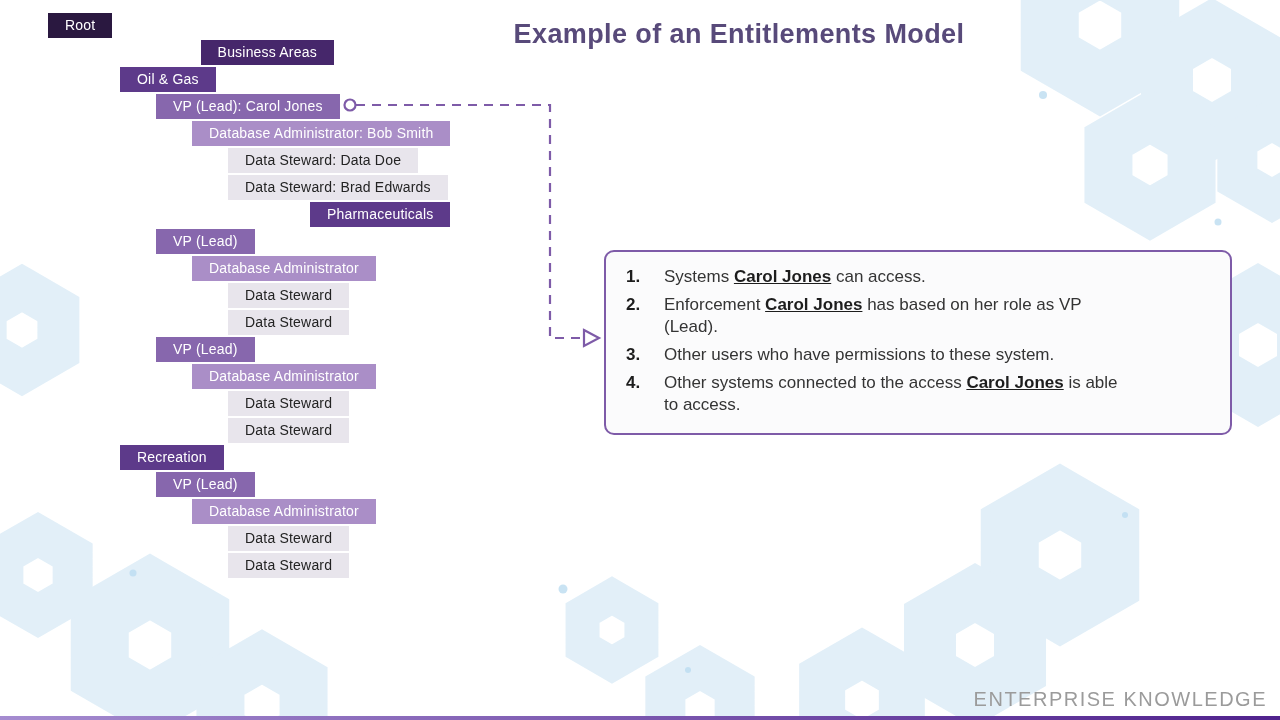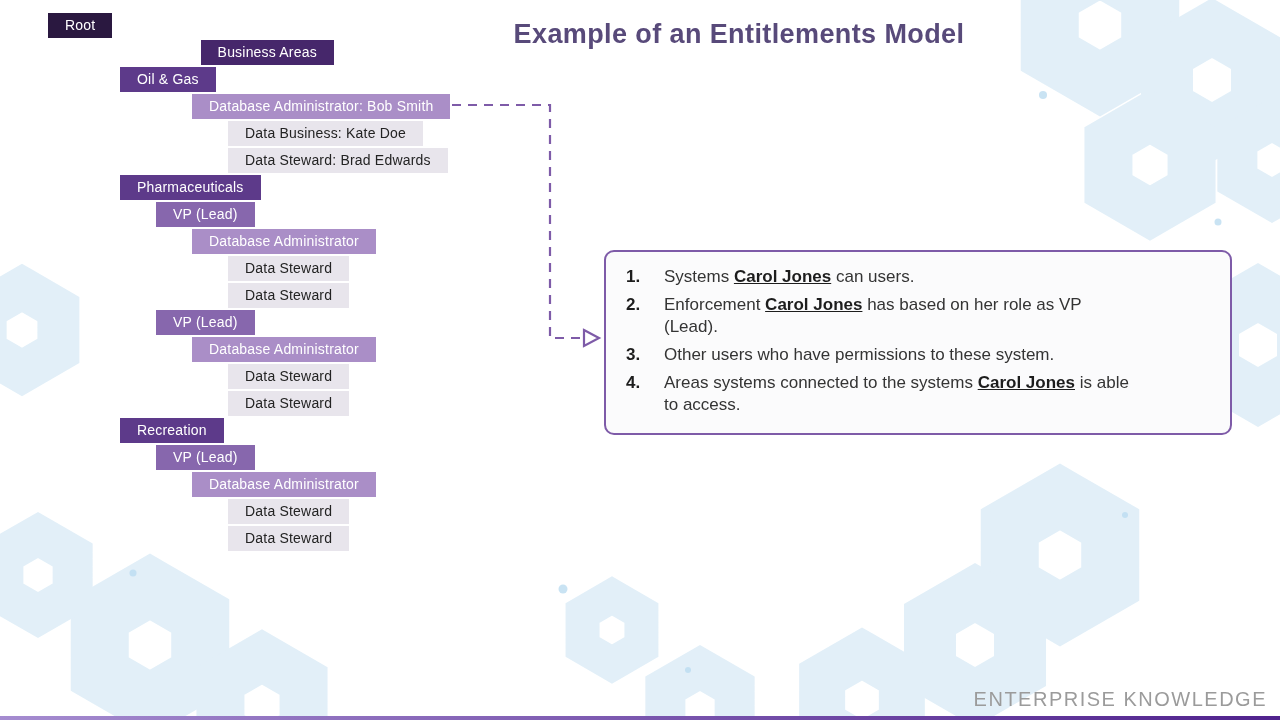--- a/index.html
+++ b/index.html
@@ -91,24 +91,25 @@
     <circle cx="688" cy="670" r="3"></circle>
   </g>
 </svg>
 
 <h1 class="page-title">Example of an Entitlements Model</h1>
 
 <div class="tree">
     <div class="tree-row" style="padding-left: 0px;"><span class="pill tier0">Root</span></div>
     <div class="tree-row" style="padding-left: 36px; text-align: center;"><span class="pill tier1">Business Areas</span></div>
     <div class="tree-row" style="padding-left: 72px;"><span class="pill tier2">Oil &amp; Gas</span></div>
+    <div class="tree-row" style="padding-left: 108px;"><span class="pill tier3">VP (Lead): Carol Jones</span></div>
     <div class="tree-row" style="padding-left: 144px;"><span class="pill tier4">Database Administrator: Bob Smith</span></div>
-    <div class="tree-row" style="padding-left: 180px;"><span class="pill tier5">Data Business: Kate Doe</span></div>
+    <div class="tree-row" style="padding-left: 180px;"><span class="pill tier5">Data Steward: Data Doe</span></div>
     <div class="tree-row" style="padding-left: 180px;"><span class="pill tier5">Data Steward: Brad Edwards</span></div>
-    <div class="tree-row" style="padding-left: 72px;"><span class="pill tier2">Pharmaceuticals</span></div>
+    <div class="tree-row" style="padding-left: 72px; text-align: right;"><span class="pill tier2">Pharmaceuticals</span></div>
     <div class="tree-row" style="padding-left: 108px;"><span class="pill tier3">VP (Lead)</span></div>
     <div class="tree-row" style="padding-left: 144px;"><span class="pill tier4">Database Administrator</span></div>
     <div class="tree-row" style="padding-left: 180px;"><span class="pill tier5">Data Steward</span></div>
     <div class="tree-row" style="padding-left: 180px;"><span class="pill tier5">Data Steward</span></div>
     <div class="tree-row" style="padding-left: 108px;"><span class="pill tier3">VP (Lead)</span></div>
     <div class="tree-row" style="padding-left: 144px;"><span class="pill tier4">Database Administrator</span></div>
     <div class="tree-row" style="padding-left: 180px;"><span class="pill tier5">Data Steward</span></div>
     <div class="tree-row" style="padding-left: 180px;"><span class="pill tier5">Data Steward</span></div>
     <div class="tree-row" style="padding-left: 72px;"><span class="pill tier2">Recreation</span></div>
     <div class="tree-row" style="padding-left: 108px;"><span class="pill tier3">VP (Lead)</span></div>
@@ -120,31 +121,31 @@
 <svg class="connector-svg" width="1280" height="720">
   <path id="conn-path" d="M 356 105 H 550 V 338 H 583" fill="none" style="stroke:var(--connector)" stroke-width="2.2" stroke-dasharray="9 7"></path>
   <circle id="conn-circle" cx="350" cy="105" r="5.5" fill="#ffffff" style="stroke:var(--connector)" stroke-width="2.2"></circle>
   <polygon points="584,330 599,338 584,346" fill="#ffffff" style="stroke:var(--connector)" stroke-width="2.2"></polygon>
 </svg>
 
 <div class="callout">
   <div>
       <div class="callout-item">
         <span class="callout-num">1.</span>
-        <span class="callout-text"><span>Systems </span><b>Carol Jones</b><span> can users.</span></span>
+        <span class="callout-text"><span>Systems </span><b>Carol Jones</b><span> can access.</span></span>
       </div>
       <div class="callout-item">
         <span class="callout-num">2.</span>
         <span class="callout-text"><span>Enforcement </span><b>Carol Jones</b><span> has based on her role as VP (Lead).</span></span>
       </div>
       <div class="callout-item">
         <span class="callout-num">3.</span>
         <span class="callout-text"><span>Other users who have permissions to these system.</span></span>
       </div>
       <div class="callout-item">
         <span class="callout-num">4.</span>
-        <span class="callout-text"><span>Areas systems connected to the systems </span><b>Carol Jones</b><span> is able to access.</span></span>
+        <span class="callout-text"><span>Other systems connected to the access </span><b>Carol Jones</b><span> is able to access.</span></span>
       </div>
     </div>
 </div>
 
 <div class="brand">ENTERPRISE KNOWLEDGE</div>
 <div class="bottom-bar"></div>
 
 </body></html>

